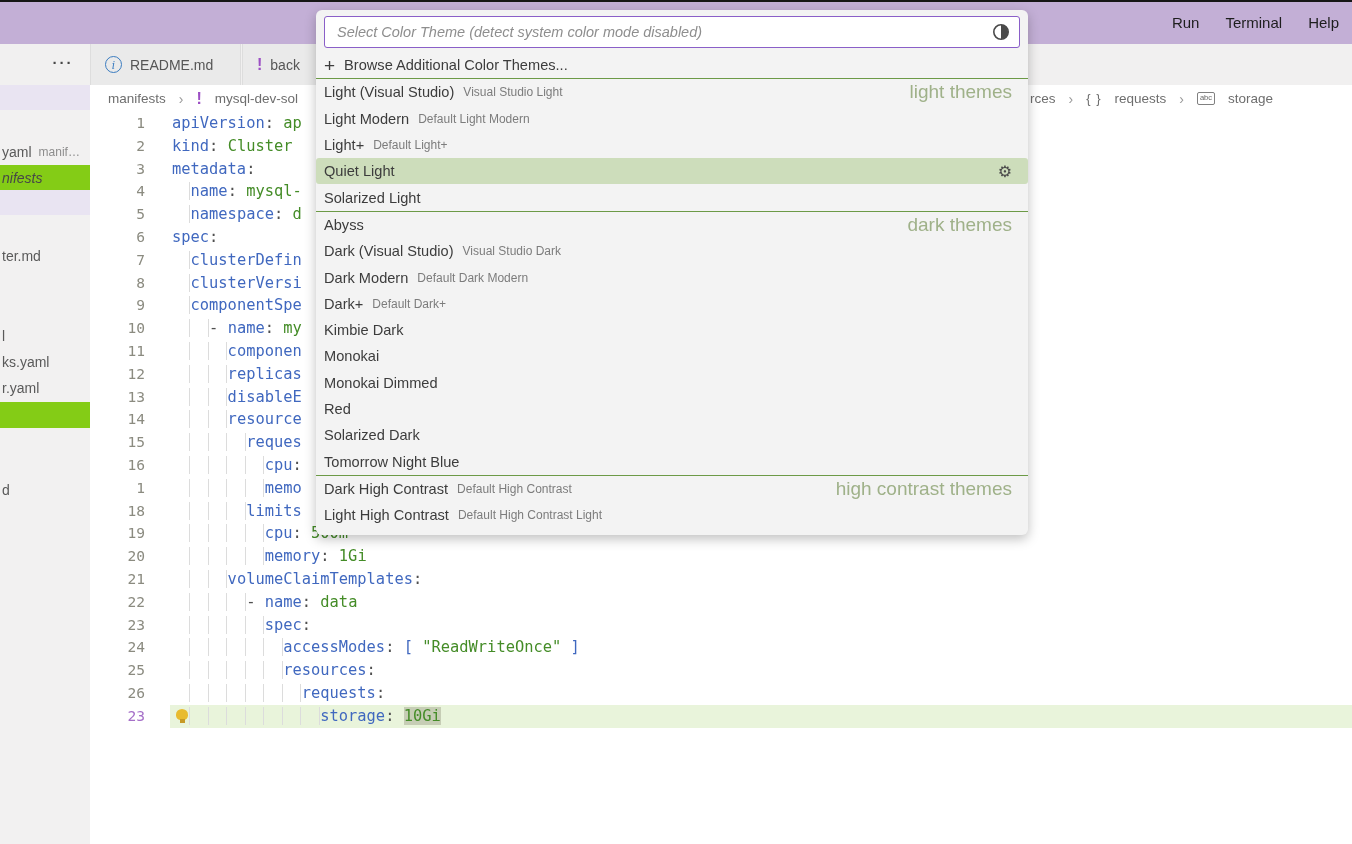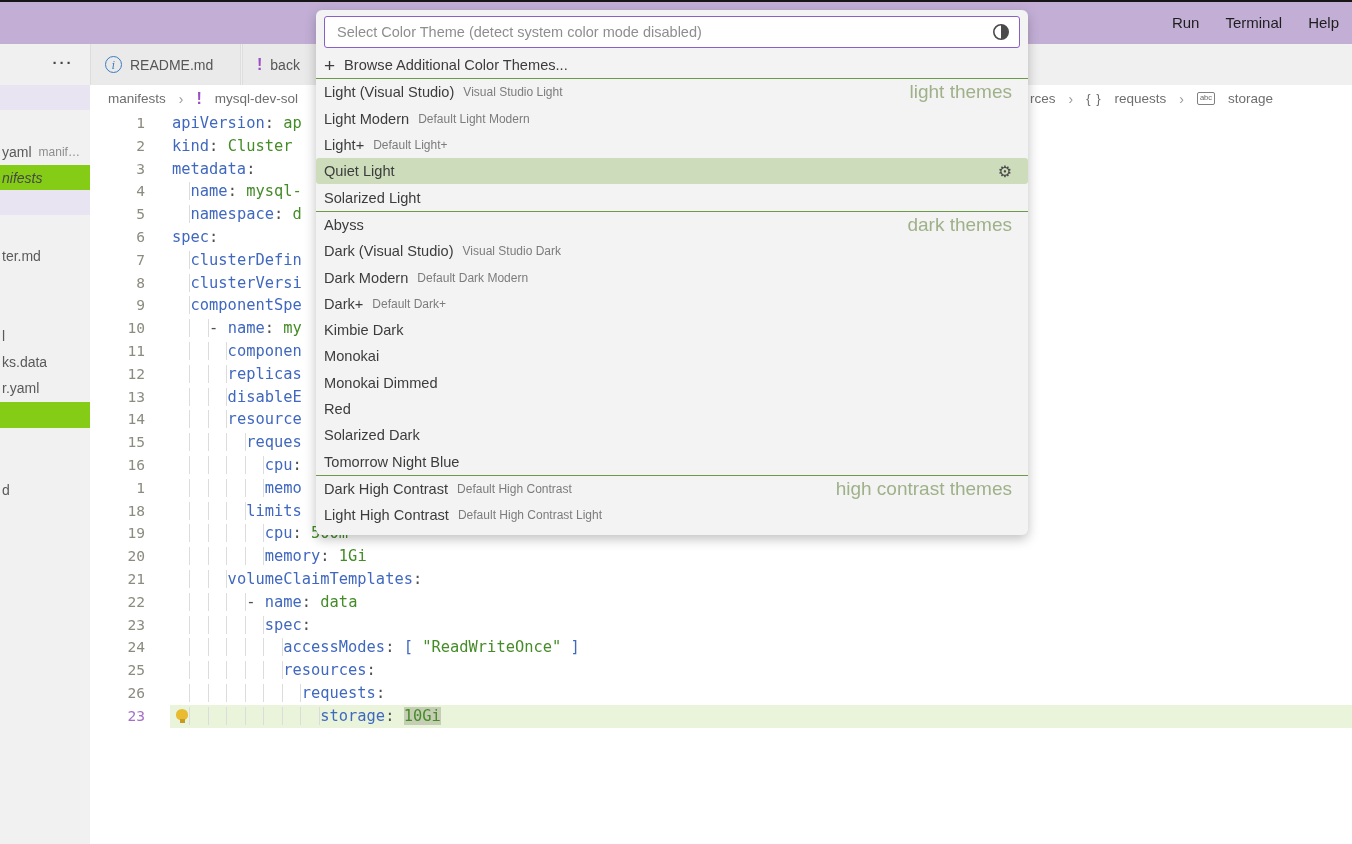--- a/index.html
+++ b/index.html
@@ -73,21 +73,21 @@
         background:#e8bb30;}
   .bulb::after{content:"";position:absolute;left:3.5px;top:10px;width:5px;height:4px;background:#c79a25;}
 
   
   .qp{position:absolute;left:316px;top:10px;width:712px;background:#f3f3f3;border-radius:6px;
       box-shadow:0 4px 12px rgba(0,0,0,.25);z-index:20;font-size:14.6px;color:#3c3c3c;
       padding-bottom:7px;}
   .qp-inputwrap{margin:6px 8px 4px;height:32px;background:#fff;border:1.5px solid #8a5fc8;
                 border-radius:3px;display:flex;align-items:center;padding:0 9px 0 10px;box-sizing:border-box;}
   .qp-input{flex:1;border:none;outline:none;font-size:14.5px;color:#b91c1c;background:transparent;
-            font-family:"Liberation Sans",sans-serif;}
+            font-family:"Liberation Sans",sans-serif;font-style:italic;}
   .qp-input::placeholder{color:#8e8e8e;}
   .half-icon{width:18px;height:18px;flex:none;display:flex;}
   .qp-row{height:26.3px;display:flex;align-items:center;padding:0 16px 0 8px;position:relative;}
   .qp-row.group-start{border-top:1px solid #6c9a46;}
   .qp-row.active{background:#cdddbb;border-radius:3px;}
   .qp-name{color:#3c3c3c;}
   .qp-desc{font-size:12px;color:#7c7c7c;margin-left:9px;}
   .qp-spacer{flex:1;}
   .qp-group{font-size:19px;color:#9fb189;}
   .qp-gear{margin-left:10px;}
@@ -139,21 +139,21 @@
 <div class="sidebar">
   <div class="sb-row sb-lavender" style="top:0;height:25px"></div>
   <div class="sb-row" style="top:55px">
     <span>yaml</span>
     <span class="sb-desc">manif…</span>
   </div>
   <div class="sb-row sb-green sb-italic" style="top:80px;height:25px">nifests</div>
   <div class="sb-row sb-lavender" style="top:105px;height:25px"></div>
   <div class="sb-row" style="top:159px">ter.md</div>
   <div class="sb-row" style="top:239px">l</div>
-  <div class="sb-row" style="top:265px">ks.data</div>
+  <div class="sb-row" style="top:265px">ks.yaml</div>
   <div class="sb-row" style="top:291px">r.yaml</div>
   <div class="sb-row sb-green" style="top:317px;height:26px"></div>
   <div class="sb-row" style="top:393px">d</div>
 </div>
 
 <div class="editor">
   <div>
       <div class="code-line"><span class="ln">1</span><span class="txt"><span class="k">apiVersion</span><span class="p">:</span><span class="p"> </span><span class="v">ap</span></span></div>
       <div class="code-line"><span class="ln">2</span><span class="txt"><span class="k">kind</span><span class="p">:</span><span class="p"> </span><span class="v">Cluster</span></span></div>
       <div class="code-line"><span class="ln">3</span><span class="txt"><span class="k">metadata</span><span class="p">:</span></span></div>

